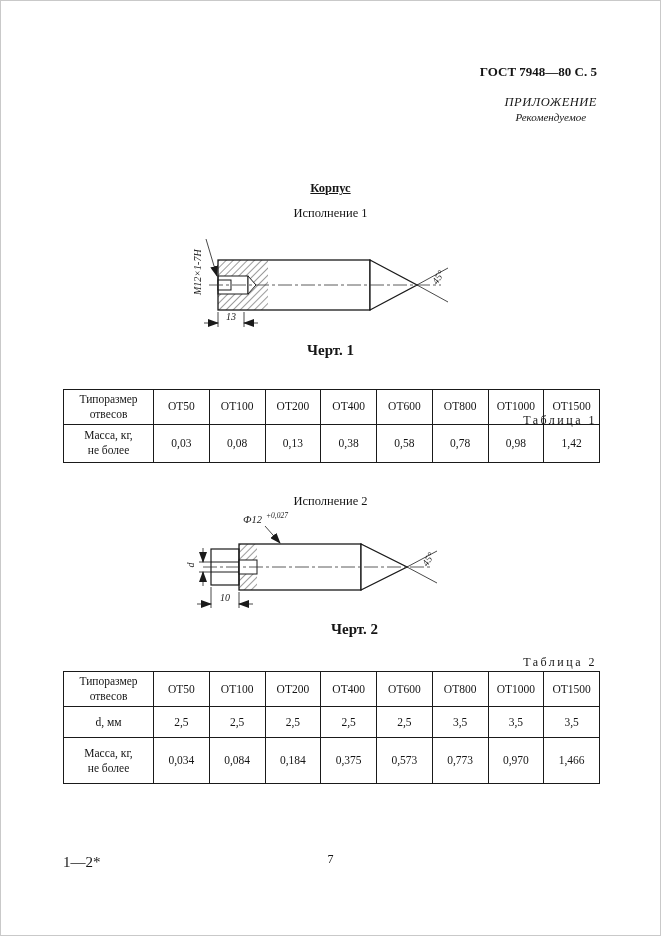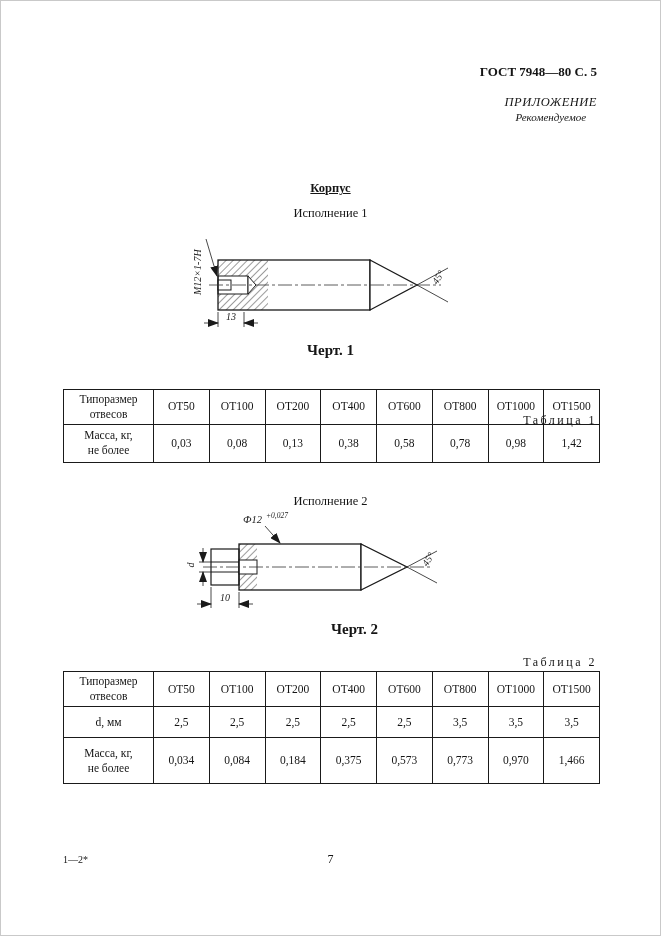--- a/index.html
+++ b/index.html
@@ -35,21 +35,21 @@
                    padding:2px 3px; line-height:1.3; }
   .data-table td.stub { width:90px; white-space:pre-line; }
   .t1 { left:62px; top:388px; }
   .t2 { left:62px; top:670px; }
   .t1 tr:nth-child(1) td { height:33px; }
   .t1 tr:nth-child(2) td { height:38px; }
   .t2 tr:nth-child(1) td { height:35px; }
   .t2 tr:nth-child(2) td { height:31px; }
   .t2 tr:nth-child(3) td { height:46px; }
 
-  .footer-mark { top:853px; left:62px; font-size:10px; }
+  .footer-mark { top:853px; left:62px; font-size:15px; }
   .page-num { top:851px; left:0; width:100%; text-align:center; font-size:12px; }
 
   svg text { font-family:"Liberation Serif","DejaVu Serif",serif; fill:#1a1a1a; }
 </style>
 </head>
 <body>
 
 <div class="page">
 
   <div class="abs gost-header">ГОСТ 7948—80 С. 5</div>

